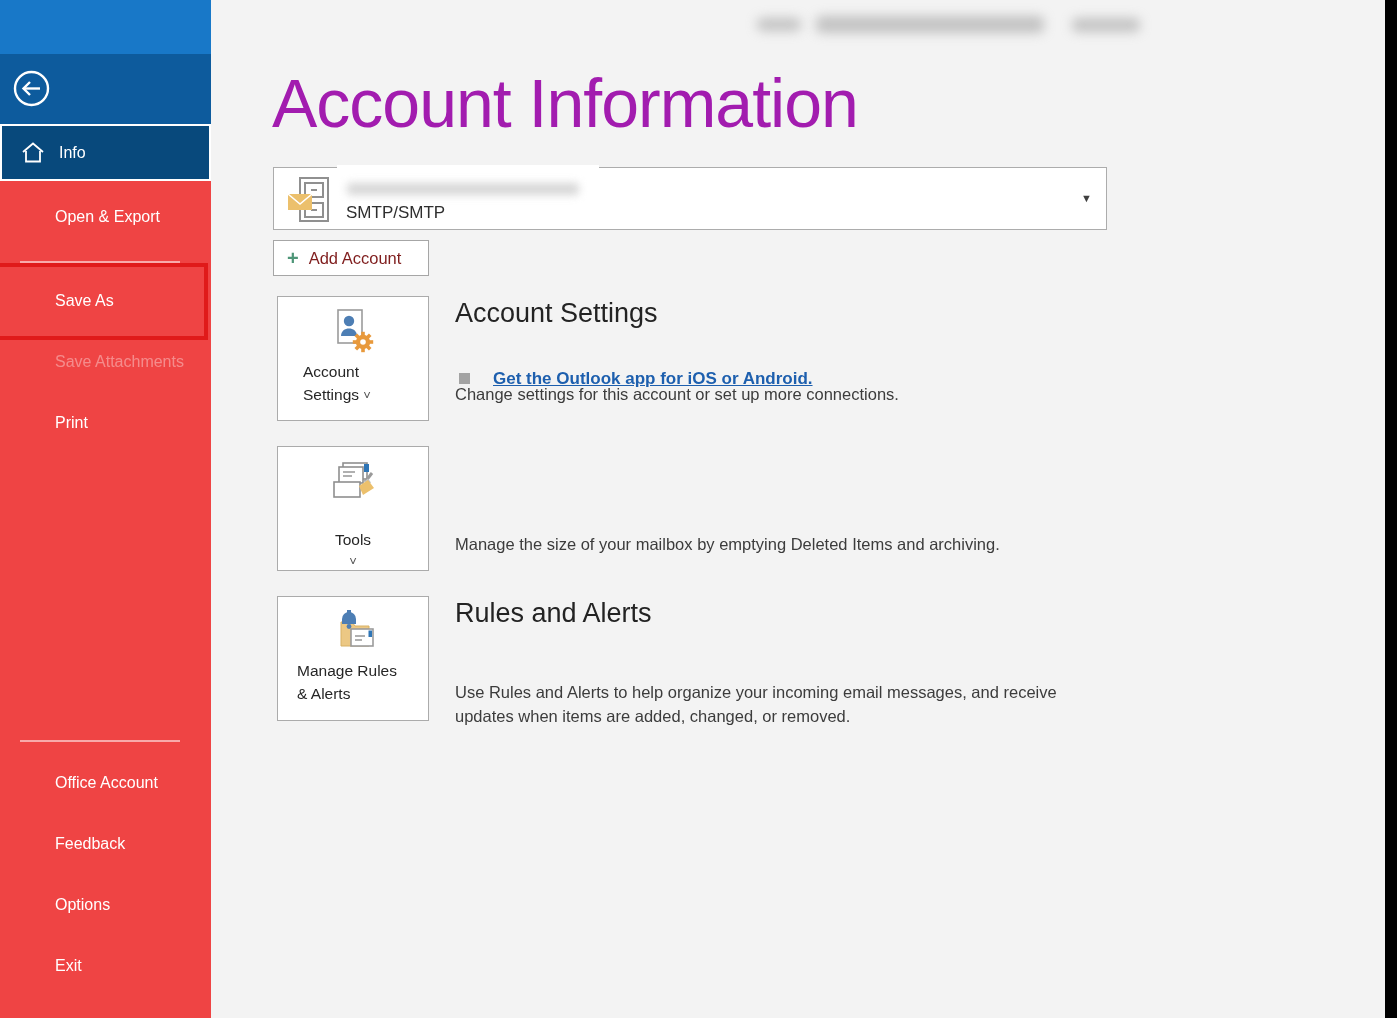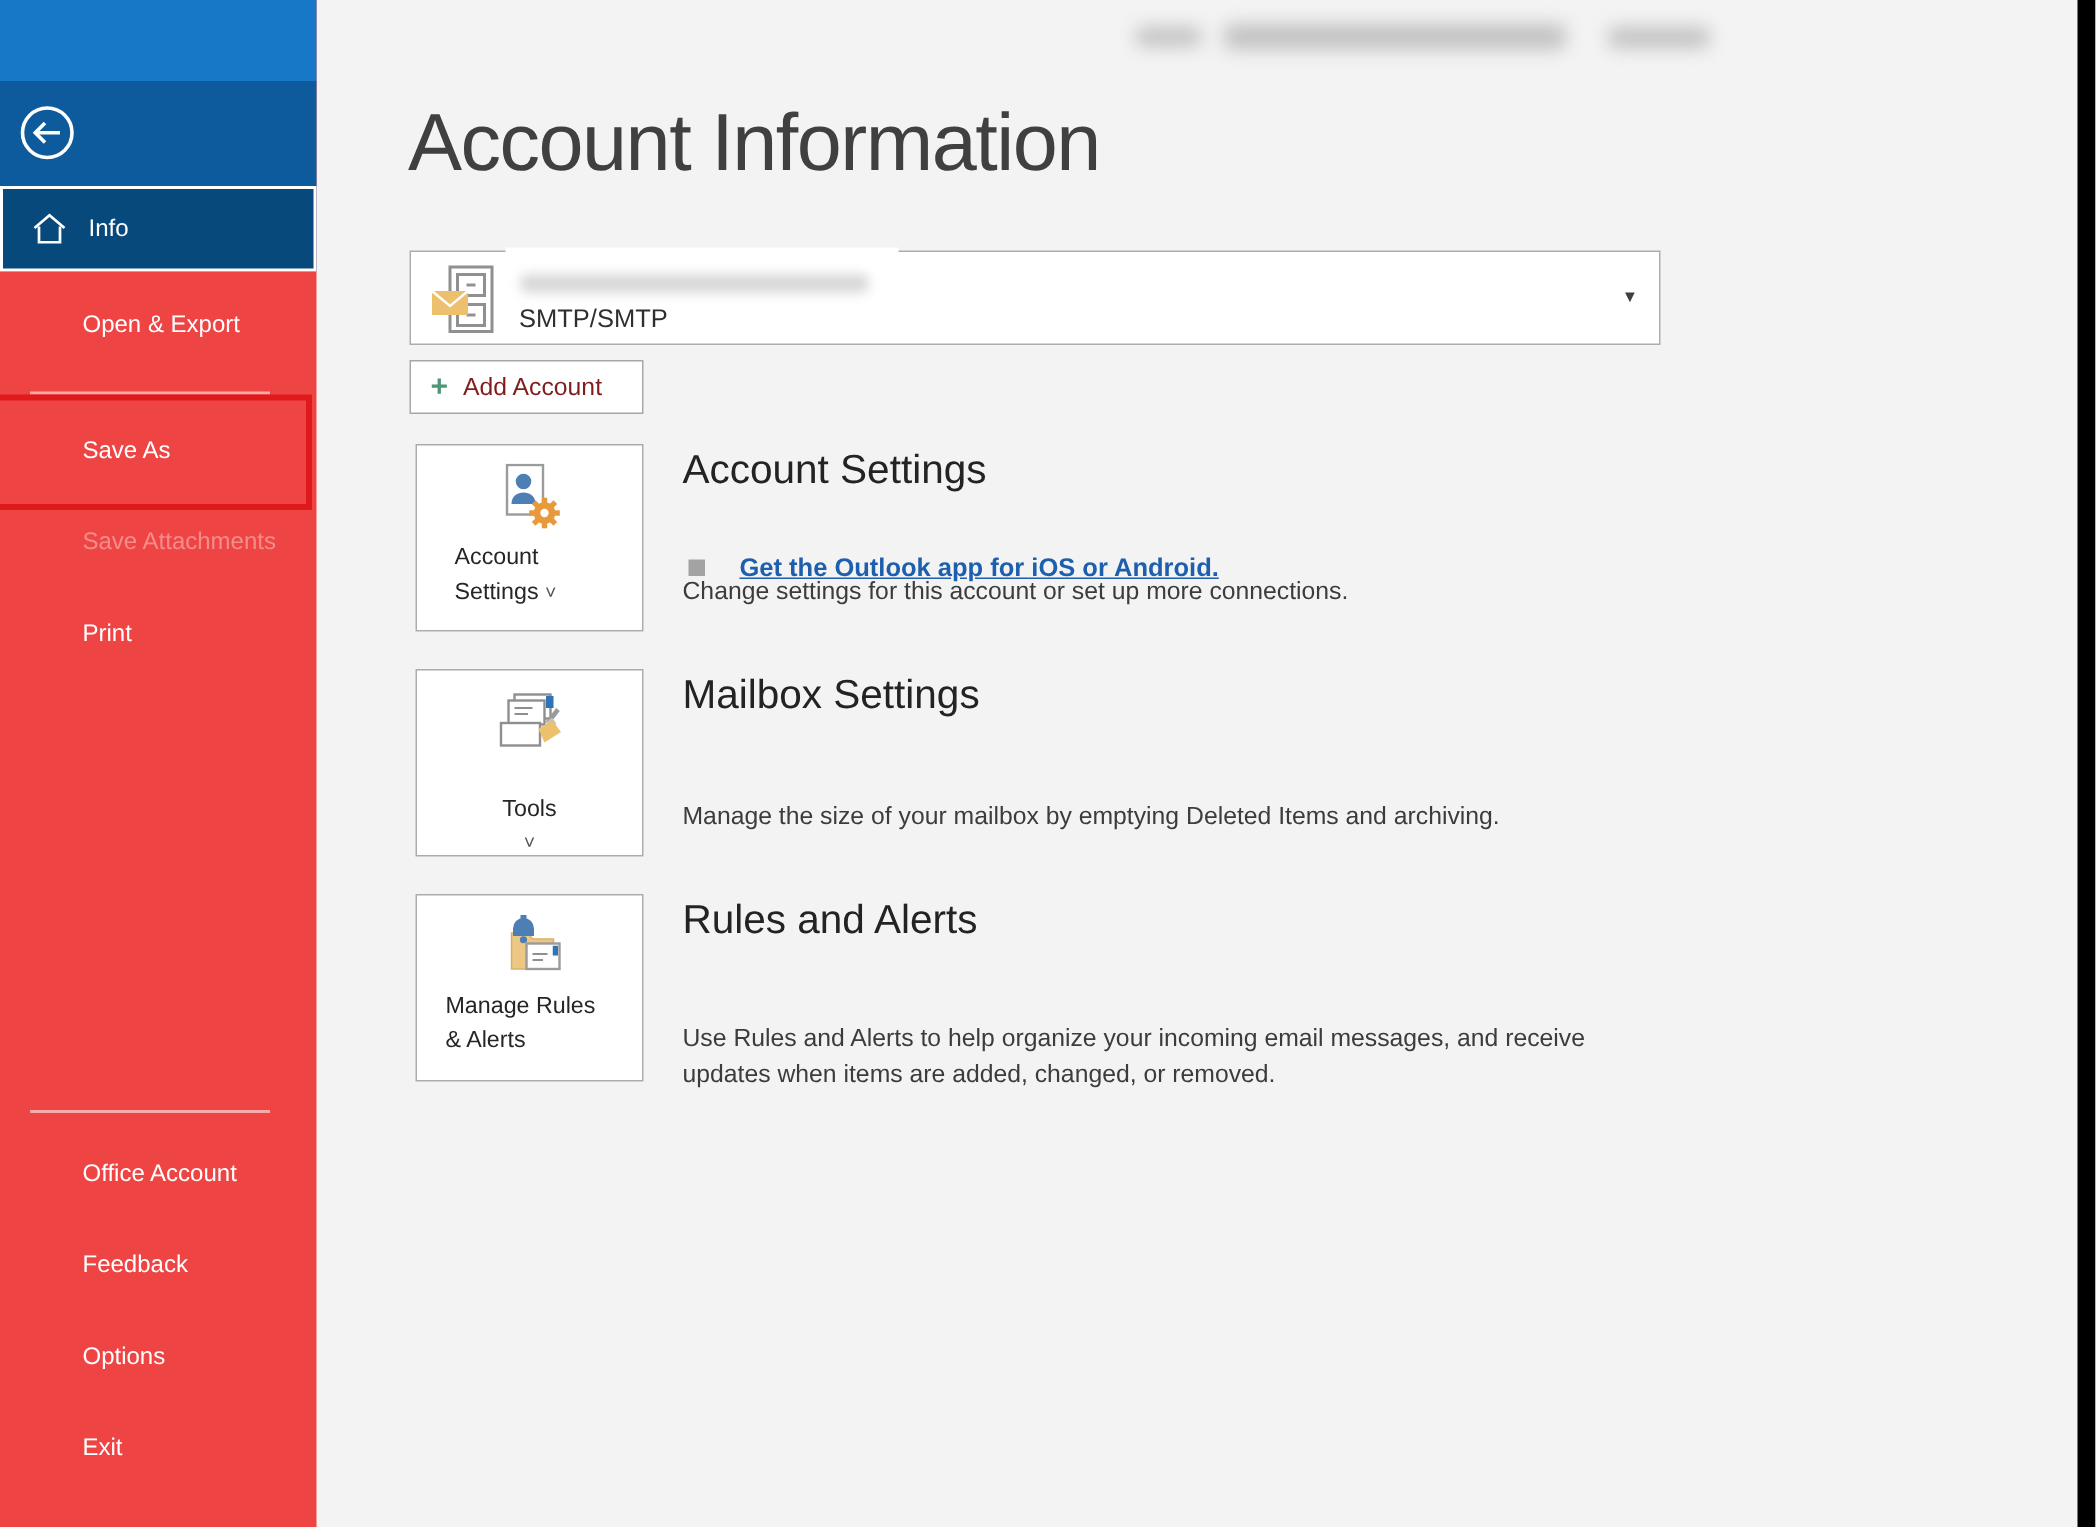--- a/index.html
+++ b/index.html
@@ -27,22 +27,22 @@
   .nav-item.disabled { color:rgba(255,255,255,0.38); cursor:default; }
   .sb-divider { position:absolute; left:20px; width:160px; height:2px; background:rgba(255,255,255,0.55); }
 
   .annotation-rect { position:absolute; left:-5px; top:263px; width:213px; height:77px;
                      border:4px solid #e01a1a; z-index:60; pointer-events:none; }
 
   
   .smudge { position:absolute; background:#9a9a9a; border-radius:5px; filter:blur(6px); opacity:.55; }
 
   
-  .page-title { position:absolute; left:272px; top:64px; font-size:54px; font-weight:300;
-                letter-spacing:-1px; color:#404040; }
+  .page-title { position:absolute; left:272px; top:64px; font-size:68px; font-weight:300;
+                letter-spacing:-1px; color:#a21caf; }
 
   .account-dropdown { position:absolute; left:273px; top:167px; width:834px; height:63px;
                       background:#fff; border:1px solid #acacac; cursor:pointer; }
   .account-dropdown .protocol { position:absolute; left:72px; top:35px; font-size:17px; color:#2f2f2f; }
   .account-dropdown .caret { position:absolute; right:14px; top:24px; font-size:11px; color:#3f3f3f; }
   .cabinet-icon { position:absolute; left:12px; top:8px; }
   .email-redaction { position:absolute; left:63px; top:-3px; width:262px; height:37px; background:#ffffff; z-index:5; }
   .email-smudge { position:absolute; left:10px; top:18px; width:232px; height:12px; background:#cfcfcf;
                   border-radius:4px; filter:blur(4px); opacity:.85; }
 
@@ -173,21 +173,20 @@
       <line x1="15" y1="15" x2="24" y2="15" stroke="#8f8f8f" stroke-width="1.4"></line>
       <rect x="6" y="21" width="26" height="15" fill="#ffffff" stroke="#8f8f8f" stroke-width="1.6"></rect>
       <line x1="44" y1="12" x2="37" y2="21" stroke="#9a9a9a" stroke-width="3"></line>
       <line x1="38" y1="19" x2="41" y2="23" stroke="#c2c2c2" stroke-width="5"></line>
       <polygon points="31,25 40,19 46,27 35,34" fill="#ecc06c"></polygon>
     </svg>
     <div class="blabel" style="margin-top:23px;">Tools</div>
     <div class="chev" style="margin-top:4px;">˅</div>
   </div>
 
-  <div class="sec-heading" style="top:448px;">Mailbox Settings</div>
   <div class="sec-desc" style="top:489px;">Manage the size of your mailbox by emptying Deleted Items and archiving.</div>
 
   <div class="section-box" id="box-rules">
     <svg width="48" height="46" viewBox="0 0 48 46" style="margin-top:12px;">
       <path d="M12 13 h11 l3 4 h14 v20 h-28 z" fill="#ecc884" stroke="#d8b164" stroke-width="1"></path>
       <rect x="18" y="1" width="4" height="4" fill="#4d7eb4"></rect>
       <path d="M20 3 a7 7 0 0 1 7 7 v5 h-14 v-5 a7 7 0 0 1 7 -7 z" fill="#4d7eb4"></path>
       <circle cx="20" cy="17.5" r="2.4" fill="#4d7eb4"></circle>
       <rect x="22" y="20" width="22" height="17" fill="#ffffff" stroke="#9b9b9b" stroke-width="1.6"></rect>
       <rect x="39.5" y="21.5" width="3.5" height="6.5" fill="#2e75b6"></rect>

